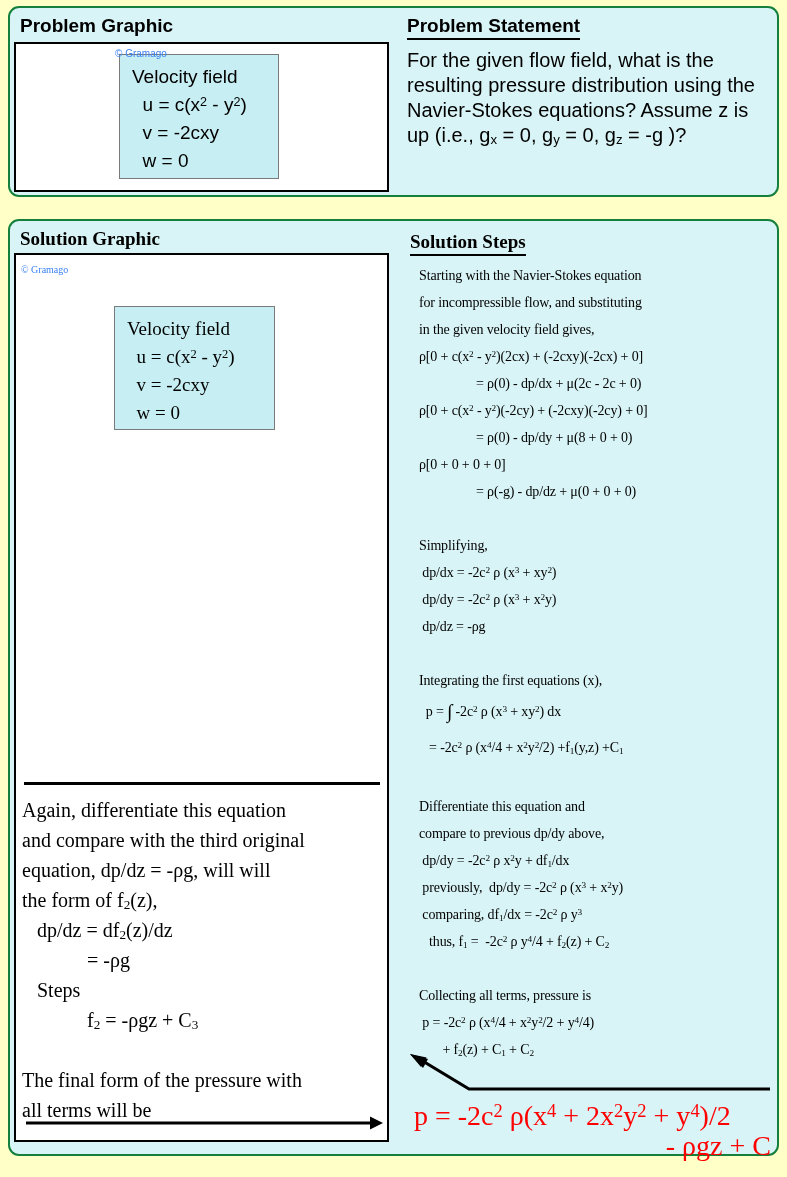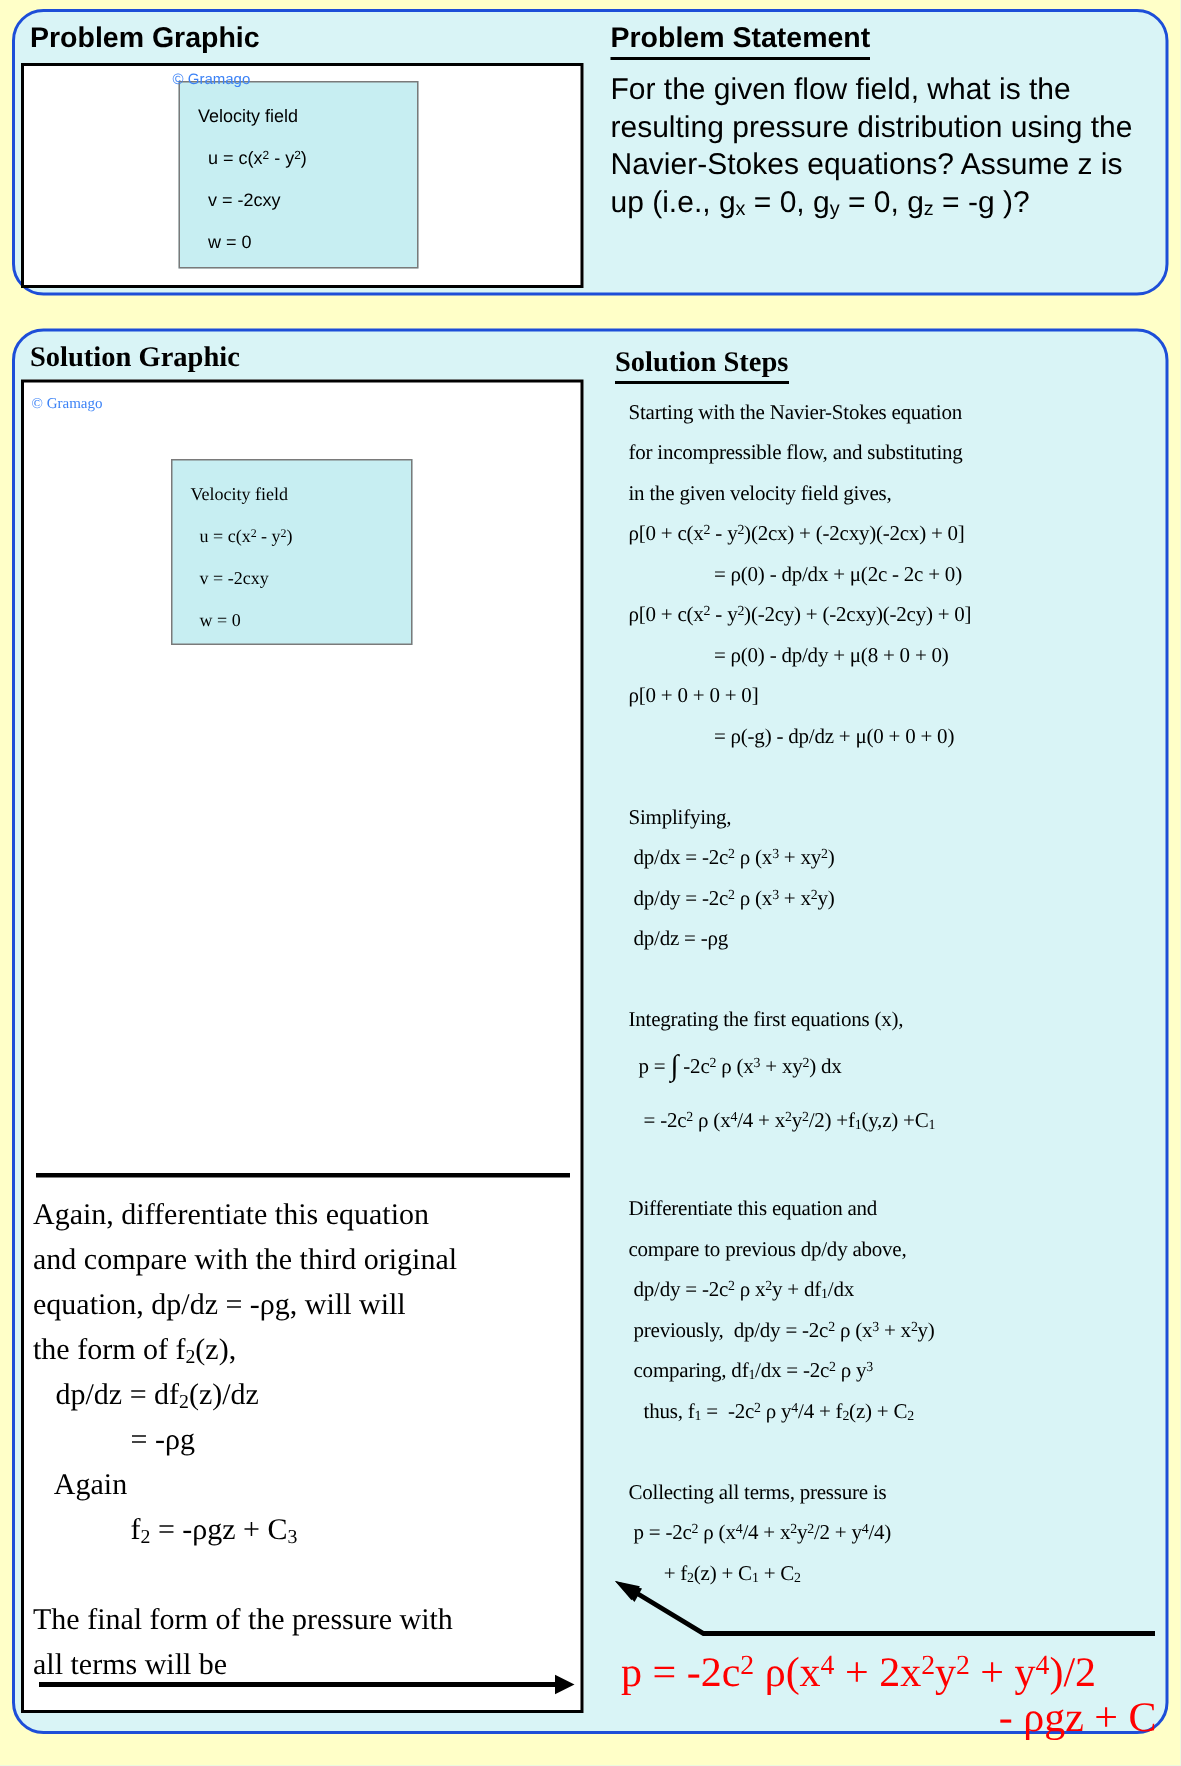--- a/index.html
+++ b/index.html
@@ -8,22 +8,22 @@
     background:#FFFFC8;
     font-family:"Liberation Sans","DejaVu Sans",sans-serif;
     color:#000;
     position:relative;
     overflow:hidden;
   }
   .panel{
     position:absolute;
     box-sizing:border-box;
     background:#D9F4F6;
-    border:2px solid #1d4ed8;
-    border-radius:21px;
+    border:2px solid #15803d;
+    border-radius:11px;
   }
   #problem-panel{left:8px;top:6px;width:771px;height:191px;}
   #solution-panel{left:8px;top:219px;width:771px;height:937px;font-family:Liberation Serif, serif;}
 
   .panel-title{
     position:absolute;
     font-size:19px;font-weight:bold;
     white-space:pre;
   }
   .underlined{border-bottom:2px solid #000;padding-bottom:1px;}
@@ -35,21 +35,21 @@
   #problem-white-box{left:4px;top:34px;width:375px;height:150px;}
   #solution-white-box{left:4px;top:32px;width:375px;height:889px;}
 
   .velocity-box{
     position:absolute;box-sizing:border-box;
     background:#C7EEF2;border:1px solid #7a7a7a;
     padding:8px 0 0 12px;
   }
   #problem-velocity-box{left:103px;top:10px;width:160px;height:125px;}
   #solution-velocity-box{left:98px;top:51px;width:161px;height:124px;}
-  .v-line{white-space:pre;font-size:12px;line-height:28px;height:28px;}
+  .v-line{white-space:pre;font-size:19px;line-height:28px;height:28px;}
 
   .watermark{
     position:absolute;
     font-size:10px;color:#3b82f6;
     white-space:pre;z-index:5;
   }
   #problem-watermark{left:99px;top:4px;}
   #solution-watermark{left:5px;top:9px;}
 
   
@@ -140,21 +140,21 @@
 
     <div id="notes-divider"></div>
 
     <div id="graphic-notes">
         <div class="note-line">Again, differentiate this equation</div>
         <div class="note-line">and compare with the third original</div>
         <div class="note-line">equation, dp/dz = -ρg, will will</div>
         <div class="note-line">the form of f<sub>2</sub>(z),</div>
         <div class="note-line">   dp/dz = df<sub>2</sub>(z)/dz</div>
         <div class="note-line">             = -ρg</div>
-        <div class="note-line">   Again</div>
+        <div class="note-line">   Steps</div>
         <div class="note-line">             f<sub>2</sub> = -ρgz + C<sub>3</sub></div>
         <div class="note-line">&nbsp;</div>
         <div class="note-line">The final form of the pressure with</div>
         <div class="note-line">all terms will be</div>
       </div>
 
     <svg class="arrow-svg" id="final-form-arrow" viewBox="0 0 360 20">
       <line x1="2" y1="10" x2="347" y2="10" stroke="#000" stroke-width="3.2"></line>
       <polygon points="346,3.5 346,16.5 359,10" fill="#000"></polygon>
     </svg>

